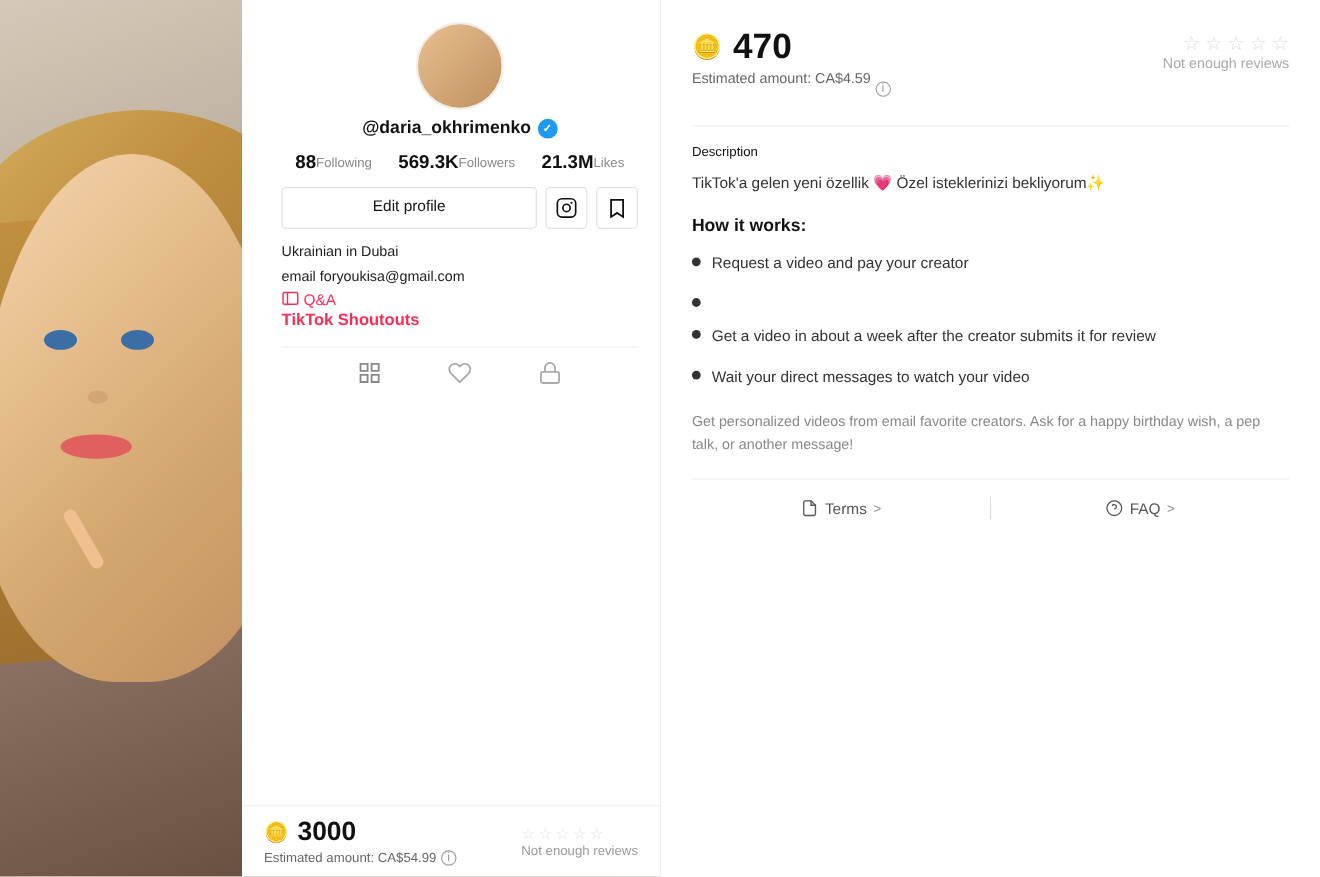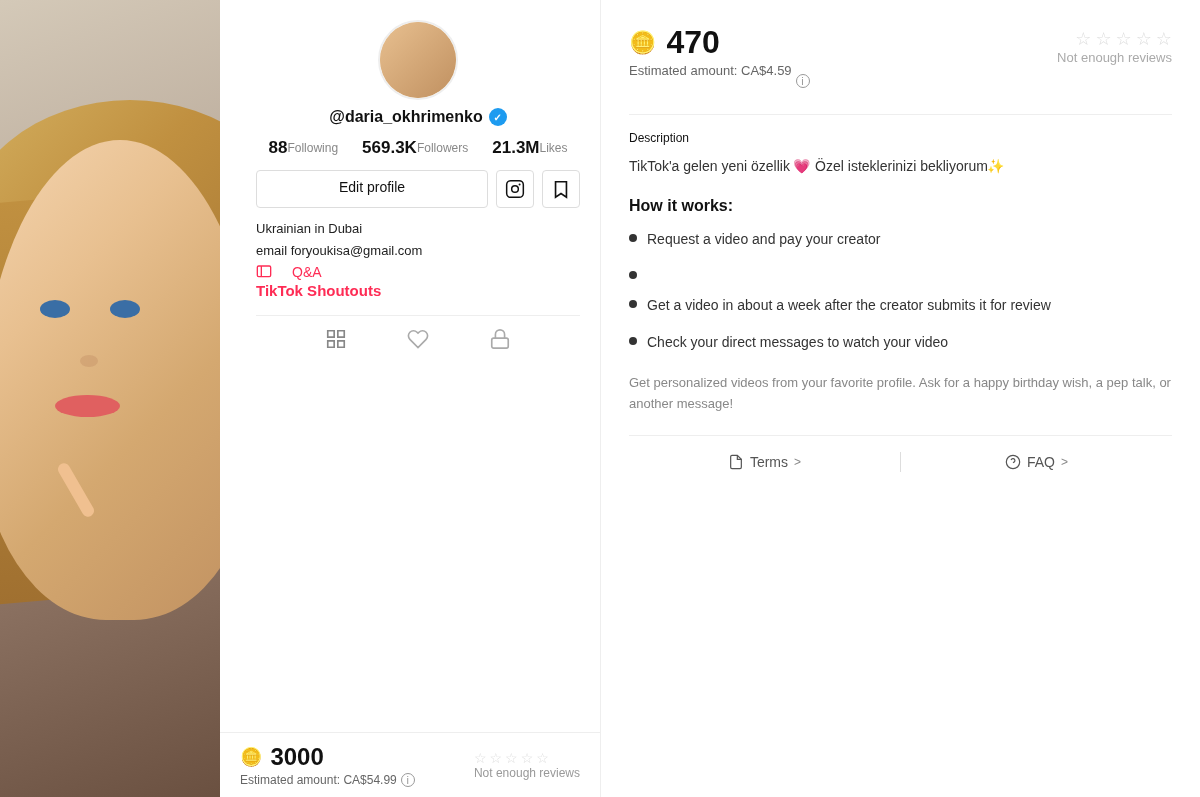--- a/index.html
+++ b/index.html
@@ -200,21 +200,21 @@
       flex-direction: column;
       gap: 2px;
     }
 
     .qa-link {
       color: #fe2c55;
       font-size: 14px;
       font-weight: 500;
       display: flex;
       align-items: center;
-      gap: 20px;
+      gap: 4px;
     }
 
     .shoutouts-link {
       color: #fe2c55;
       font-size: 15px;
       font-weight: 600;
     }
 
     .content-tabs {
       display: flex;
@@ -599,26 +599,26 @@
       </li>
       <li>
         <div class="bullet-dot"></div>
       </li>
       <li>
         <div class="bullet-dot"></div>
         <span>Get a video in about a week after the creator submits it for review</span>
       </li>
       <li>
         <div class="bullet-dot"></div>
-        <span>Check your direct messages to watch your video</span>
+        <span>Wait your direct messages to watch your video</span>
       </li>
     </ul>
   </div>
 
-  <div class="promo-text">Get personalized videos from your favorite profile. Ask for a happy birthday wish, a pep talk, or another message!</div>
+  <div class="promo-text">Get personalized videos from email favorite creators. Ask for a happy birthday wish, a pep talk, or another message!</div>
 
   <div class="footer-links">
     <div class="footer-link">
       <svg width="16" height="16" viewBox="0 0 24 24" fill="none" stroke="#555" stroke-width="1.8">
         <path d="M14 2H6a2 2 0 0 0-2 2v16a2 2 0 0 0 2 2h12a2 2 0 0 0 2-2V8z"></path>
         <polyline points="14 2 14 8 20 8"></polyline>
       </svg>
       <span>Terms</span>
       <span class="chevron">&gt;</span>
     </div>

